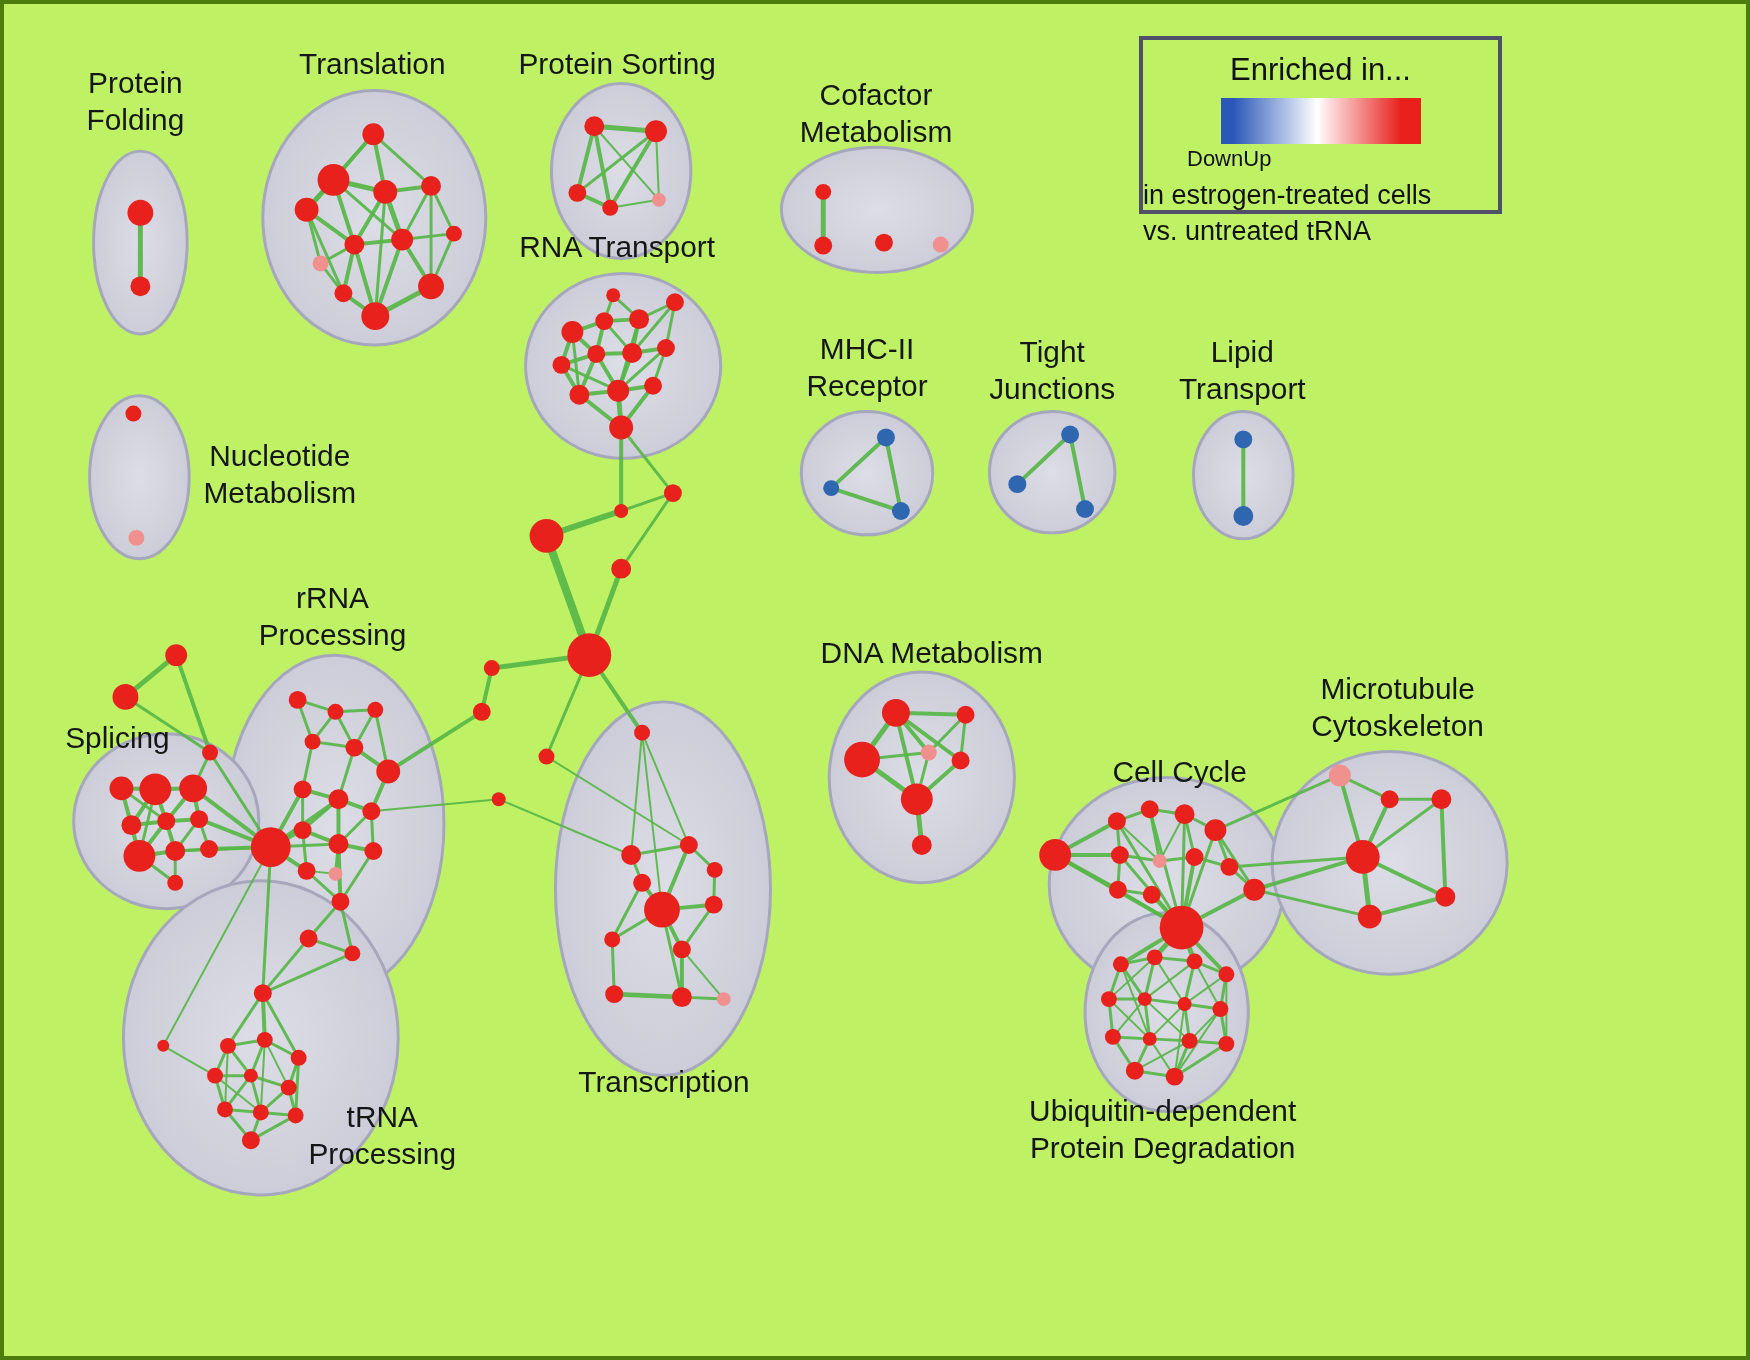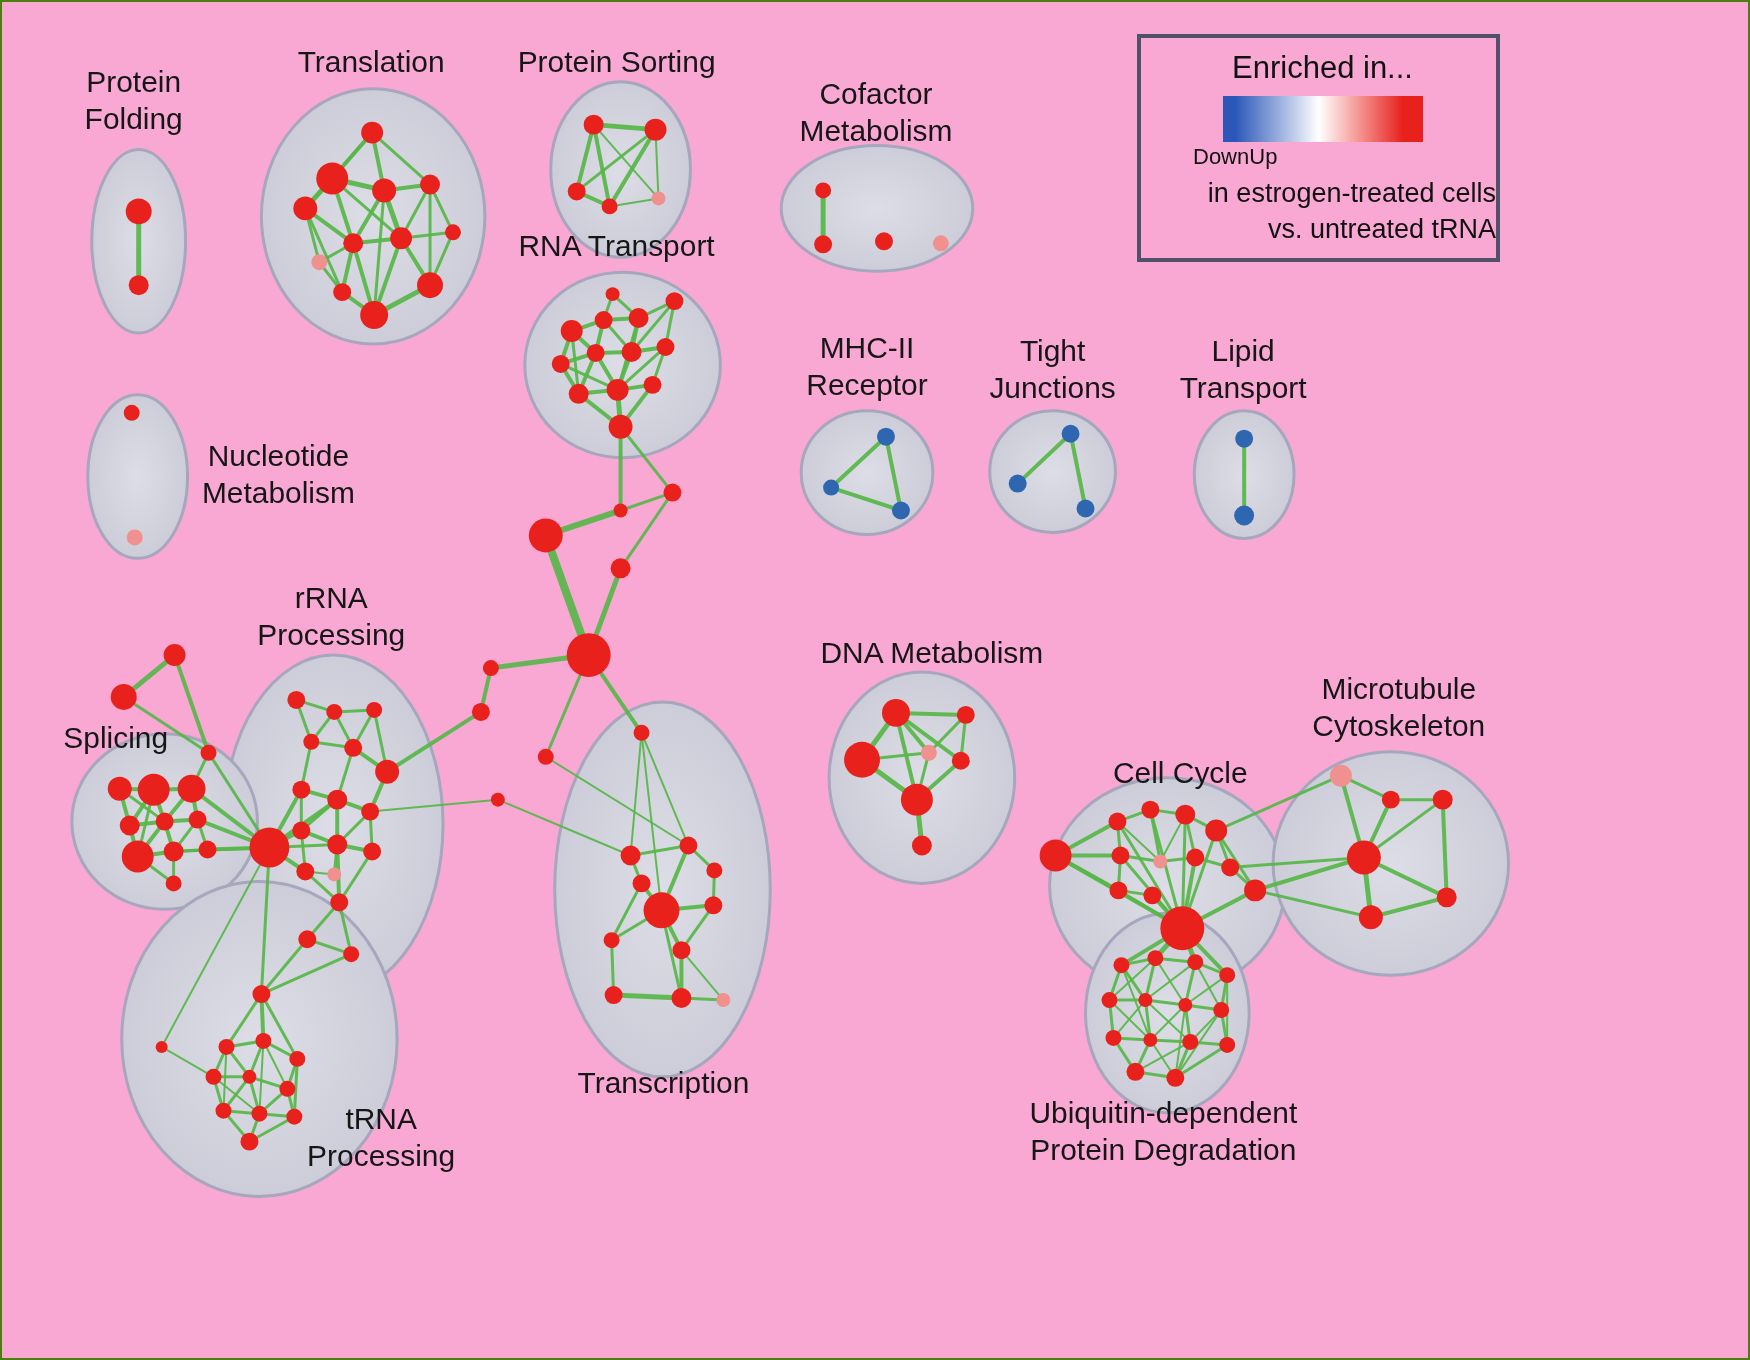--- a/index.html
+++ b/index.html
@@ -1,39 +1,38 @@
 <!DOCTYPE html>
 <html><head>
 <meta charset="utf-8">
 <style>
   html,body{margin:0;padding:0;background:#ffffff;}
   .frame{
     position:relative;
     width:1750px;height:1360px;
     box-sizing:border-box;
-    border:2px solid #4d7c0f;
-    background:#f9a8d4;
+    border:4px solid #4d7c0f;
+    background:#bef264;
     overflow:hidden;
     font-family:"Liberation Sans",sans-serif;
   }
   svg{position:absolute;left:0;top:0;width:100%;height:100%;}
   svg text{font-family:"Liberation Sans",sans-serif;fill:#161616;}
   .legend{
     position:absolute;
     left:1135px;top:32px;
-    width:363px;height:228px;
+    width:363px;height:178px;
     box-sizing:border-box;
     border:4px solid #50506a;
     color:#111111;
-    padding-left:8px;
   }
   .legend-title{text-align:center;font-size:31px;margin-top:12px;}
   .gradient-bar{width:200px;height:46px;margin:10px auto 2px auto;}
   .du-row{display:flex;justify-content:flex-start;padding:0 44px;font-size:22px;margin-top:2px;}
-  .sub{text-align:right;font-size:27px;line-height:1.32;margin-top:6px;}
+  .sub{text-align:left;font-size:27px;line-height:1.32;margin-top:6px;}
 </style>
 </head>
 <body>
 
 <div class="frame">
 
   <svg id="net" viewBox="0 0 1750 1360" preserveAspectRatio="none">
       <defs>
         <radialGradient id="cg">
           <stop offset="0%" stop-color="#dddde7"></stop>

